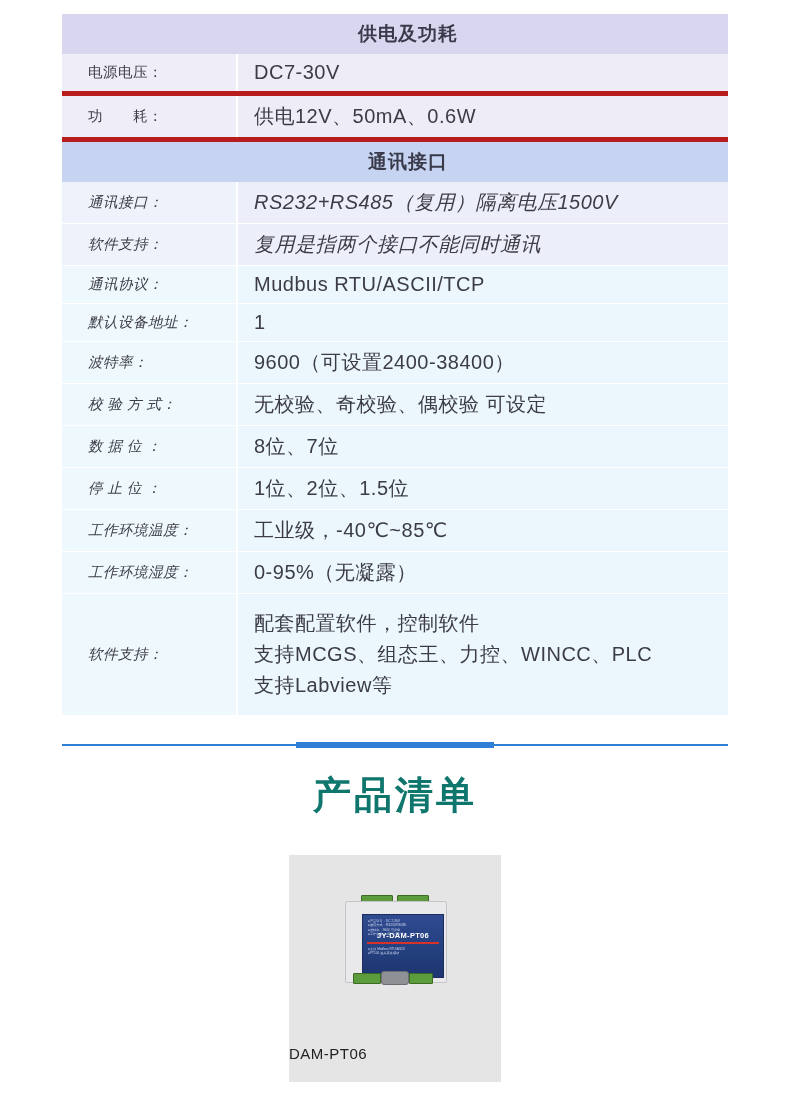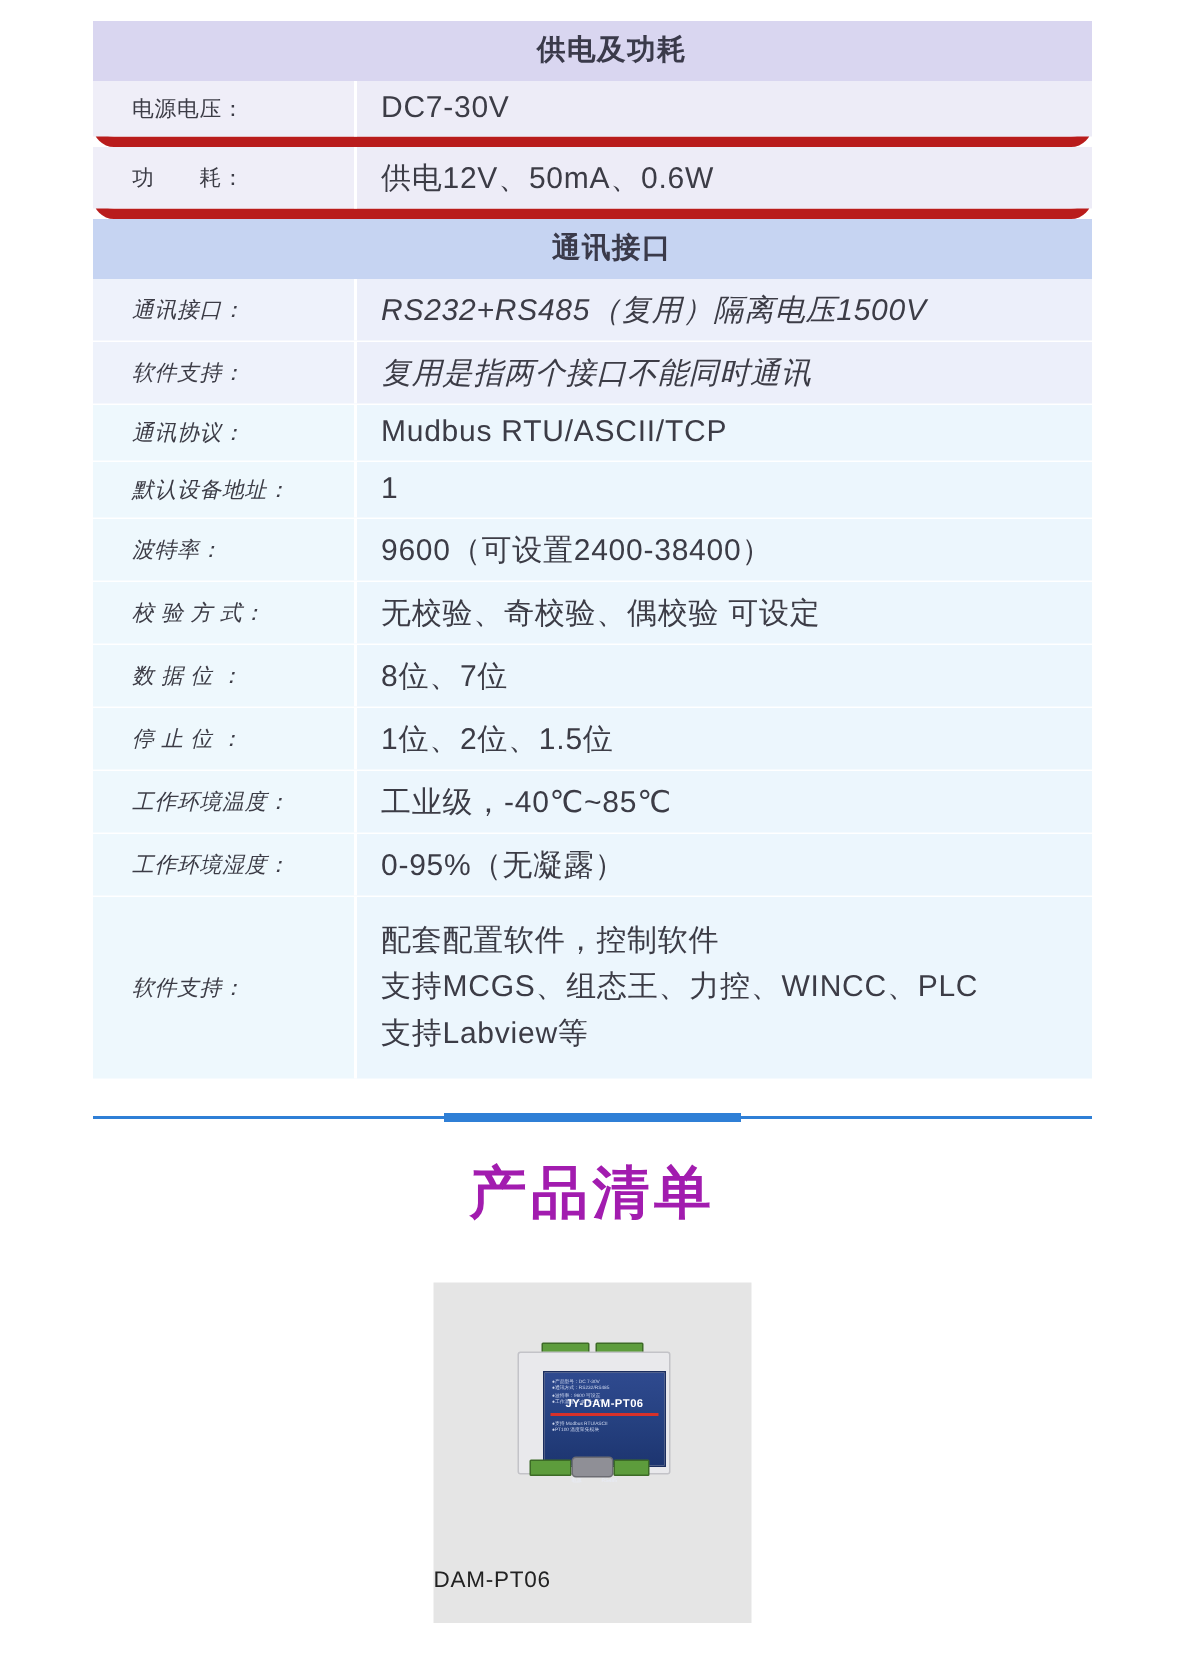--- a/index.html
+++ b/index.html
@@ -65,21 +65,21 @@
     flex: 1;
     box-sizing: border-box;
     padding: 7px 0 7px 16px;
     font-size: 20px;
     color: #3c3c46;
     letter-spacing: 0.5px;
     display: flex;
     align-items: center;
   }
   
-  .blk-purple .row { border-bottom: 7px solid #b91c1c; border-radius: 14px; }
+  .blk-purple .row { border-bottom: 5px solid #b91c1c; }
   .blk-purple .cell-label { background: #efeef8; }
   .blk-purple .cell-value { background: #edecf7; border-left: 2px solid #fff; }
 
   
   .blk-blue .row { border-bottom: 1px solid #ffffff; font-style: italic; }
   .blk-blue .cell-label { background: #eef2fb; }
   .blk-blue .cell-value { background: #eceffa; border-left: 2px solid #fff; }
 
   
   .blk-cyan .row { border-bottom: 1px solid #ffffff; }
@@ -125,21 +125,21 @@
 
   
   .section-title {
     position: absolute;
     left: 0;
     top: 770px;
     width: 790px;
     text-align: center;
     font-size: 38px;
     font-weight: bold;
-    color: #a21caf;
+    color: #0f766e;
     letter-spacing: 3px;
     font-family: "DejaVu Sans", "Liberation Sans", sans-serif;
   }
 
   .product-card {
     position: absolute;
     left: 289px;
     top: 855px;
     width: 212px;
     height: 227px;

